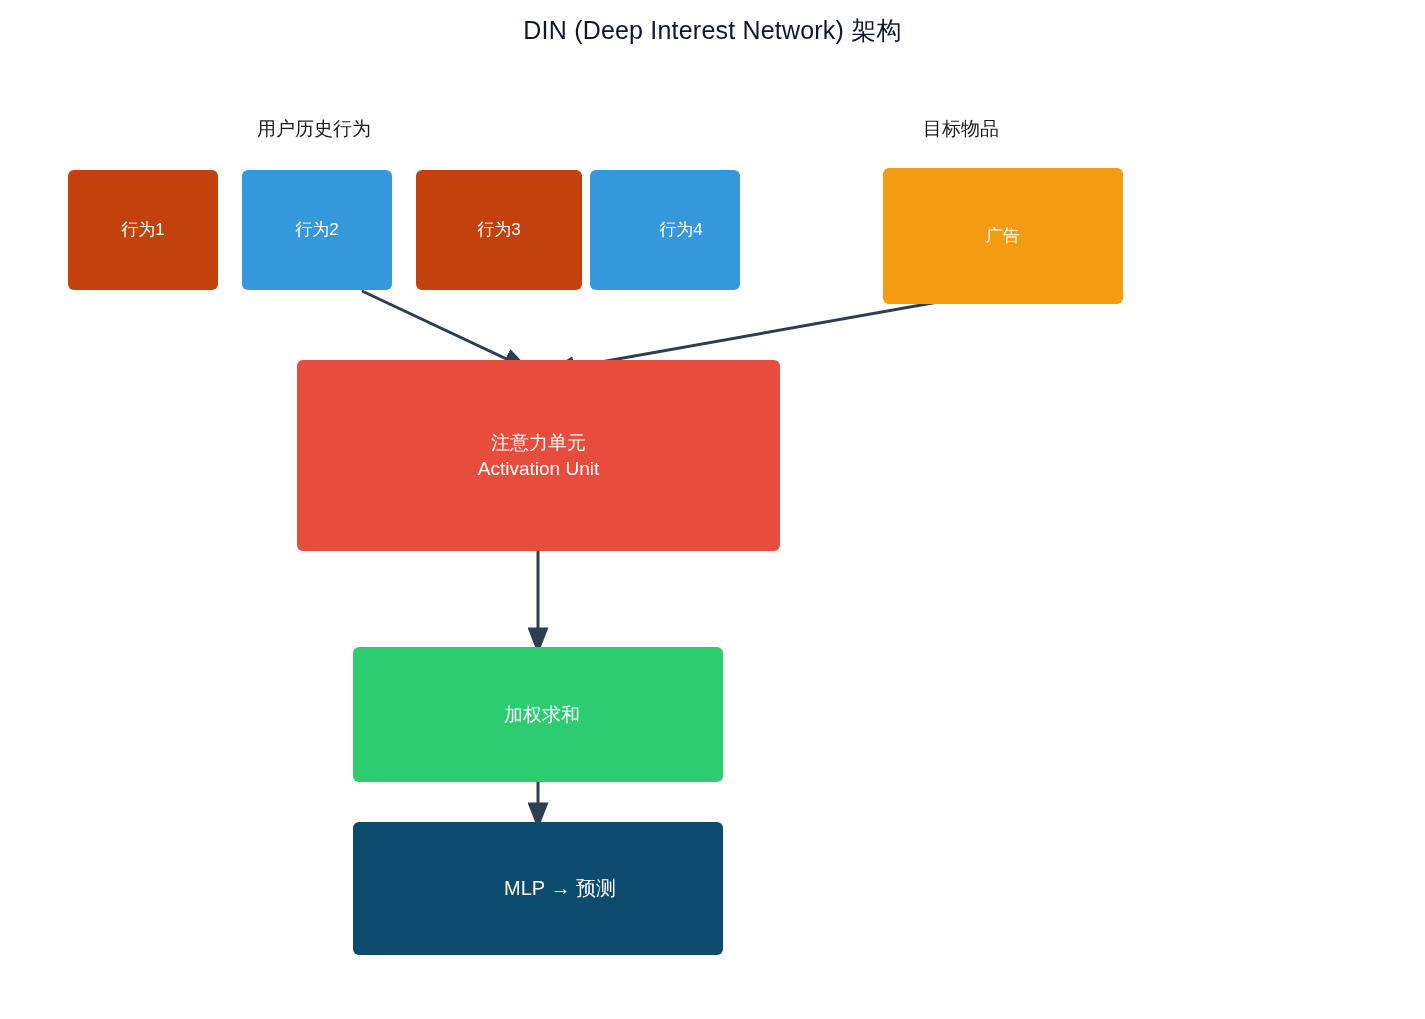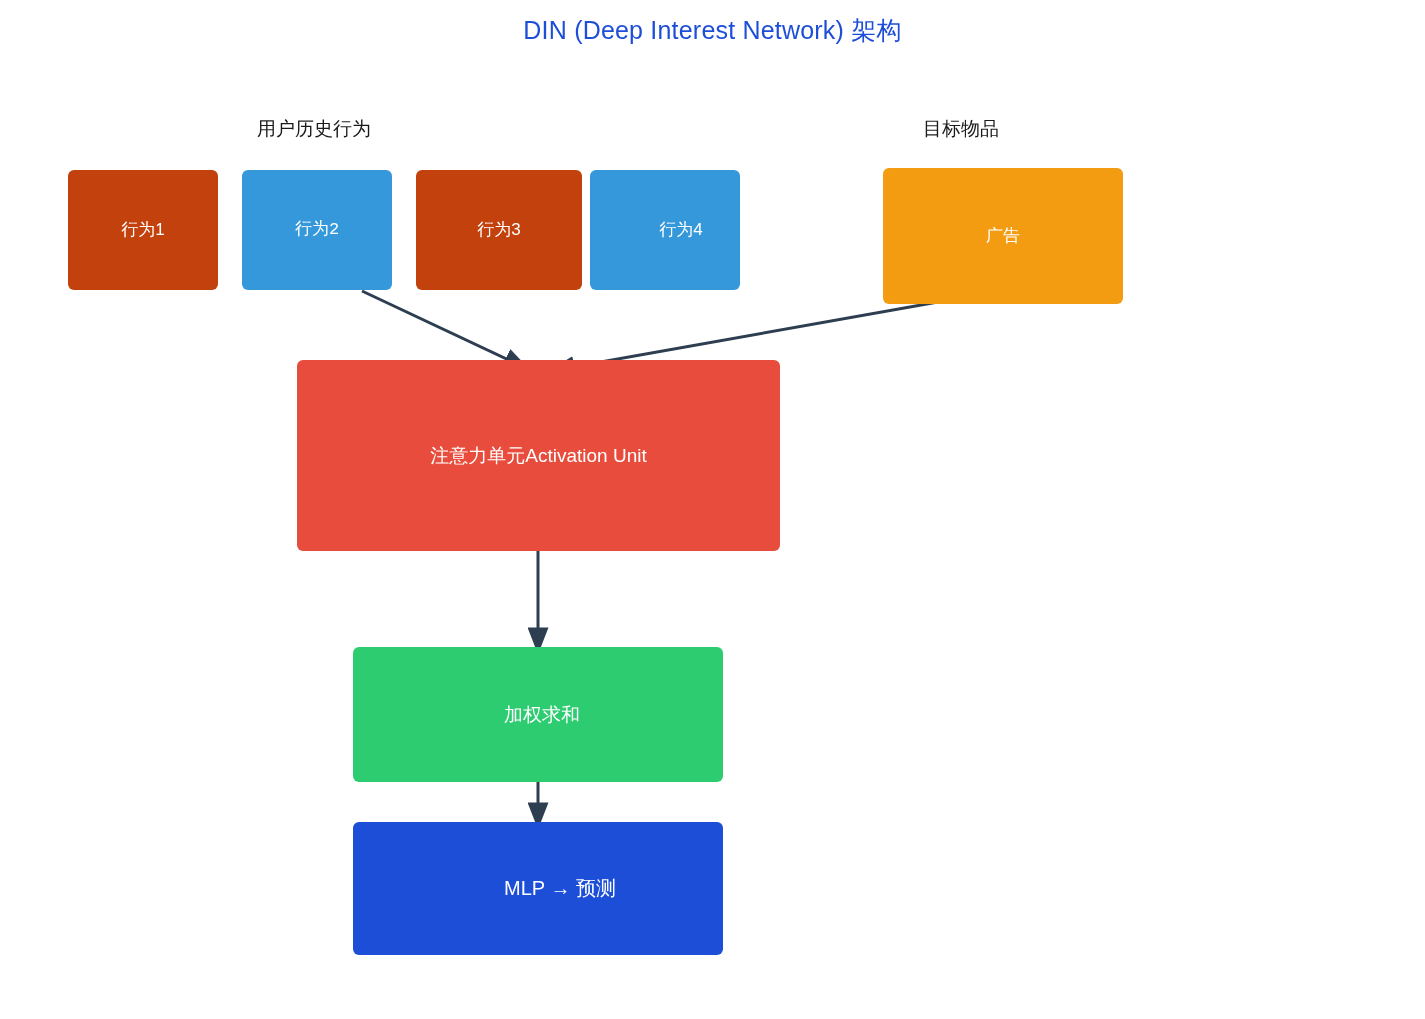--- a/index.html
+++ b/index.html
@@ -25,21 +25,21 @@
     height: 1019px;
     pointer-events: none;
   }
   .diagram-title {
     position: absolute;
     left: 0;
     top: 14px;
     width: 1425px;
     text-align: center;
     font-size: 25px;
-    color: #1d4ed8;
+    color: #0f172a;
     letter-spacing: 0.2px;
   }
   .group-label {
     position: absolute;
     font-size: 19px;
     color: #1a1a1a;
     text-align: center;
     white-space: nowrap;
   }
   .node {
@@ -85,42 +85,42 @@
     <line x1="362" y1="291" x2="528" y2="369" stroke="#2c3e50" stroke-width="3" marker-end="url(#arrowhead)"></line>
     <line x1="1000" y1="291" x2="550" y2="371" stroke="#2c3e50" stroke-width="3" marker-end="url(#arrowhead)"></line>
     <line x1="538" y1="551" x2="538" y2="652" stroke="#2c3e50" stroke-width="3" marker-end="url(#arrowhead)"></line>
     <line x1="538" y1="782" x2="538" y2="827" stroke="#2c3e50" stroke-width="3" marker-end="url(#arrowhead)"></line>
   </svg>
 
   <div class="node node-behavior" style="left:68px; top:170px; width:150px; height:120px; background:#c2410c;">
     <span class="node-label">行为1</span>
   </div>
 
-  <div class="node node-behavior" style="left:242px; top:170px; width:150px; height:120px; background:#3498db;font-family:Liberation Mono, monospace;">
+  <div class="node node-behavior" style="left:242px; top:170px; width:150px; height:120px; background:#3498db;">
     <span class="node-label">行为2</span>
   </div>
 
   <div class="node node-behavior" style="left:416px; top:170px; width:166px; height:120px; background:#c2410c;">
     <span class="node-label">行为3</span>
   </div>
 
   <div class="node node-behavior" style="left:590px; top:170px; width:150px; height:120px; background:#3498db;padding-left:32px;">
     <span class="node-label">行为4</span>
   </div>
 
   <div class="node node-behavior" style="left:883px; top:168px; width:240px; height:136px; background:#f39c12;">
     <span class="node-label">广告</span>
   </div>
 
-  <div class="node node-attention" style="left:297px; top:360px; width:483px; height:191px; background:#e74c3c; flex-direction:row;">
+  <div class="node node-attention" style="left:297px; top:360px; width:483px; height:191px; background:#e74c3c; flex-direction:column;">
     <span class="node-label">注意力单元</span>
     <span class="node-sub">Activation Unit</span>
   </div>
 
   <div class="node node-sum" style="left:353px; top:647px; width:370px; height:135px; background:#2ecc71;padding-left:8px;">
     <span class="node-label">加权求和</span>
   </div>
 
-  <div class="node node-mlp" style="left:353px; top:822px; width:370px; height:133px; background:#1d4ed8;padding-left:44px;">
+  <div class="node node-mlp" style="left:353px; top:822px; width:370px; height:133px; background:#0c4a6e;padding-left:44px;">
     <span class="node-label">MLP → 预测</span>
   </div>
 
 </div>
 
 </body></html>

